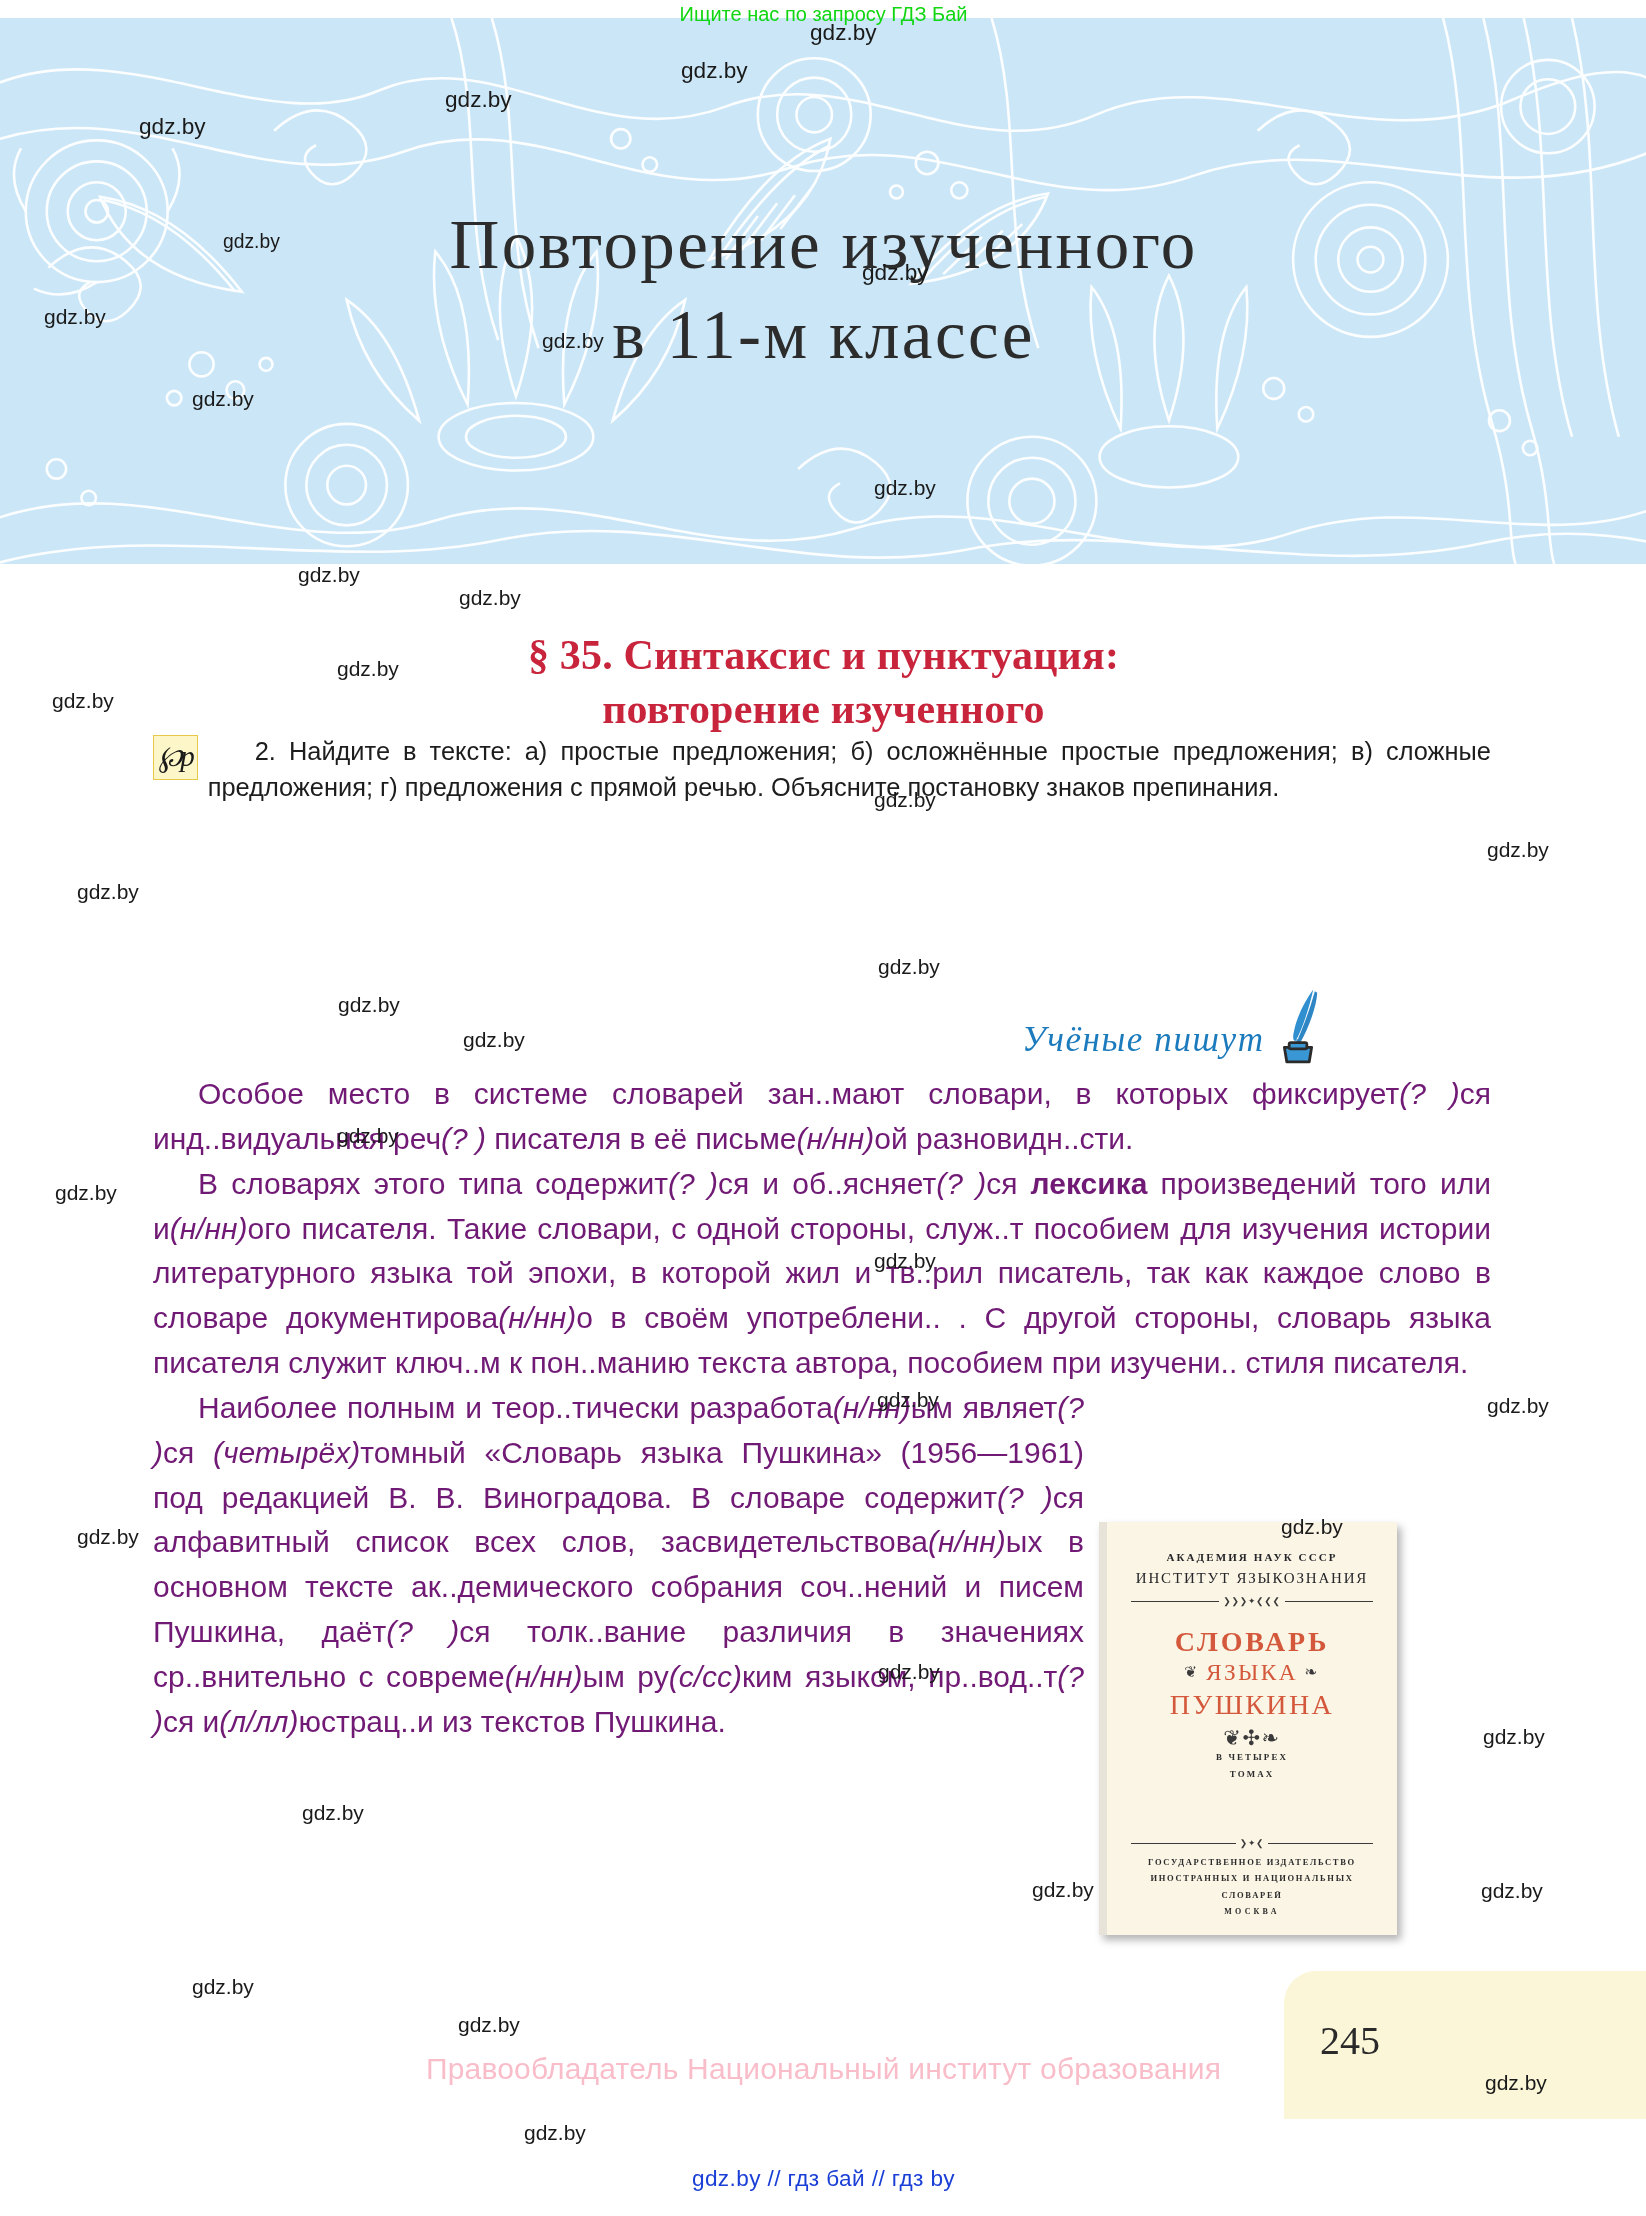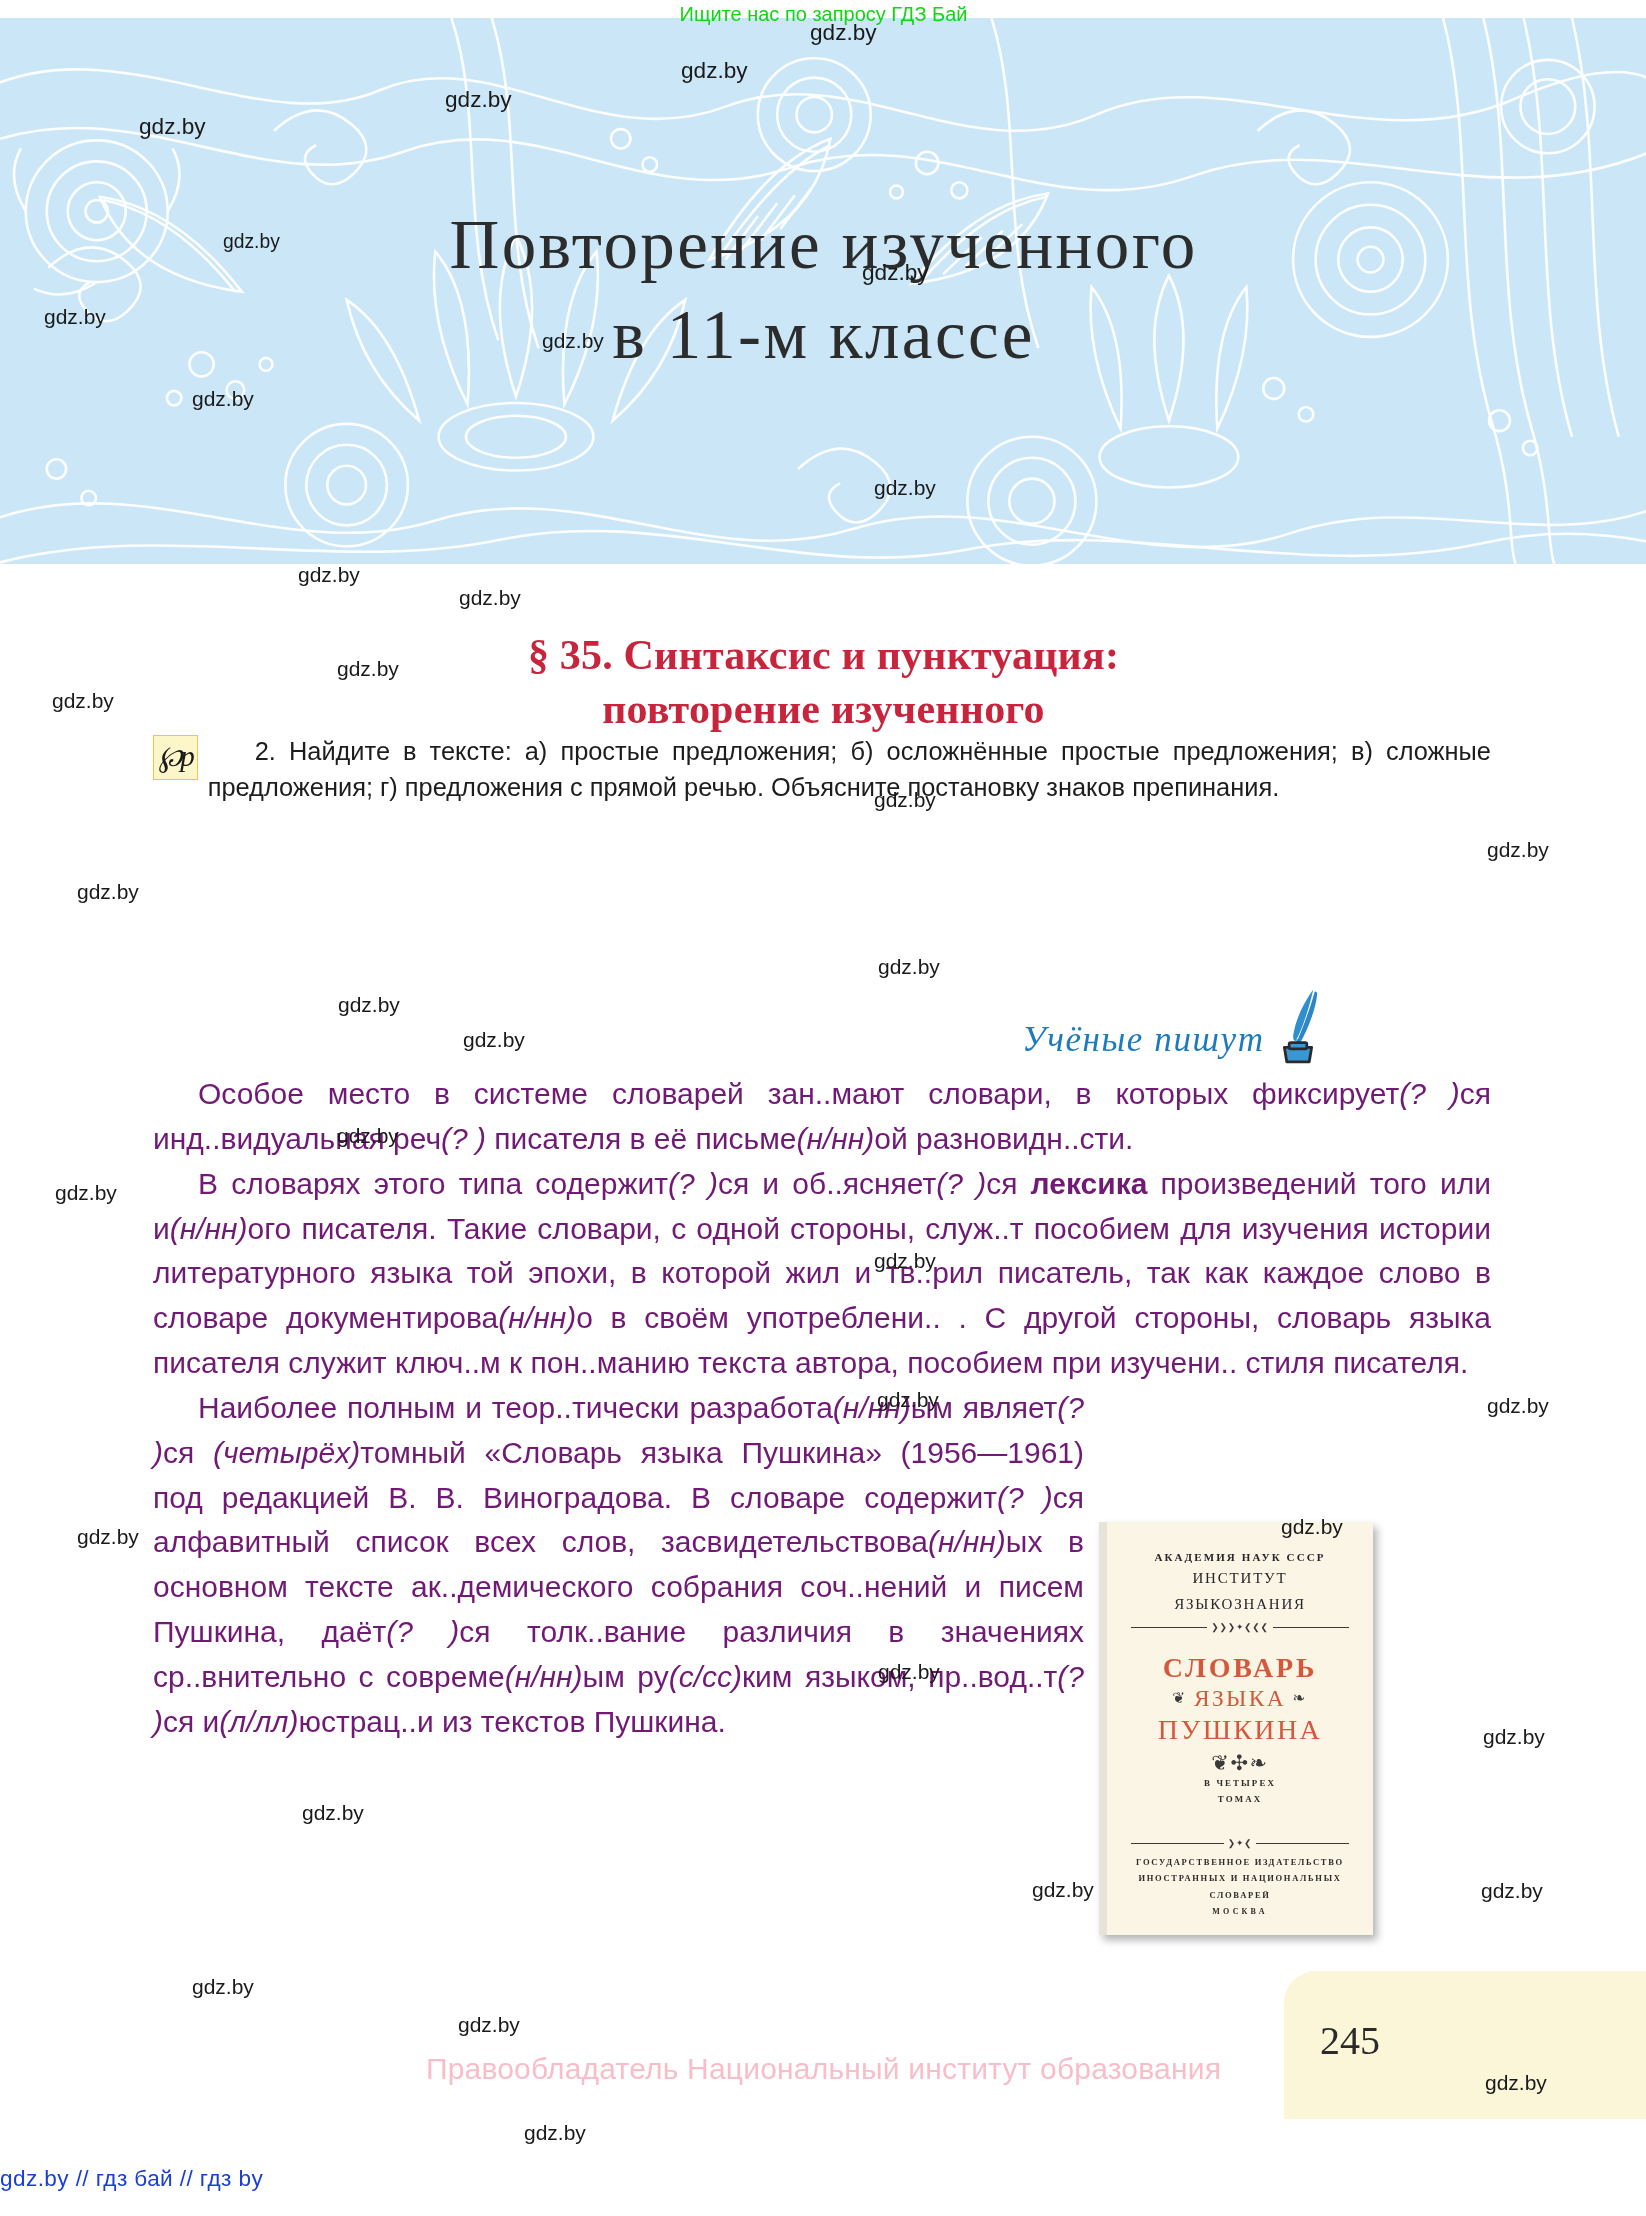--- a/index.html
+++ b/index.html
@@ -181,21 +181,21 @@
   .booktext p { margin: 0; text-indent: 45px; }
   .booktext i { font-style: italic; }
   .booktext b { font-weight: bold; }
   .narrow { width: 931px; }
 
   
   .cover {
     position: absolute;
     top: 1522px;
     left: 1099px;
-    width: 274px;
+    width: 298px;
     height: 413px;
     background: linear-gradient(90deg,#e7e3d8 0 8px,#fbf5e6 8px 100%);
     box-shadow: 4px 4.8px 8px rgba(0,0,0,0.30);
     box-sizing: border-box;
     padding: 27px 24px 16px 32px;
     text-align: center;
     overflow: hidden;
     z-index: 18;
     font-family: "Liberation Serif", serif;
   }
@@ -330,20 +330,21 @@
     color: #f8bdc9;
     letter-spacing: 0.2px;
   }
 
   
   .site-footer {
     position: absolute;
     top: 2166px;
     left: 0;
     width: 1647px;
+    text-align: center;
     z-index: 30;
   }
   .site-footer span {
     font-family: "Liberation Sans", sans-serif;
     font-size: 22.6px;
     color: #1a3fd6;
     letter-spacing: 0.4px;
   }
 
   

